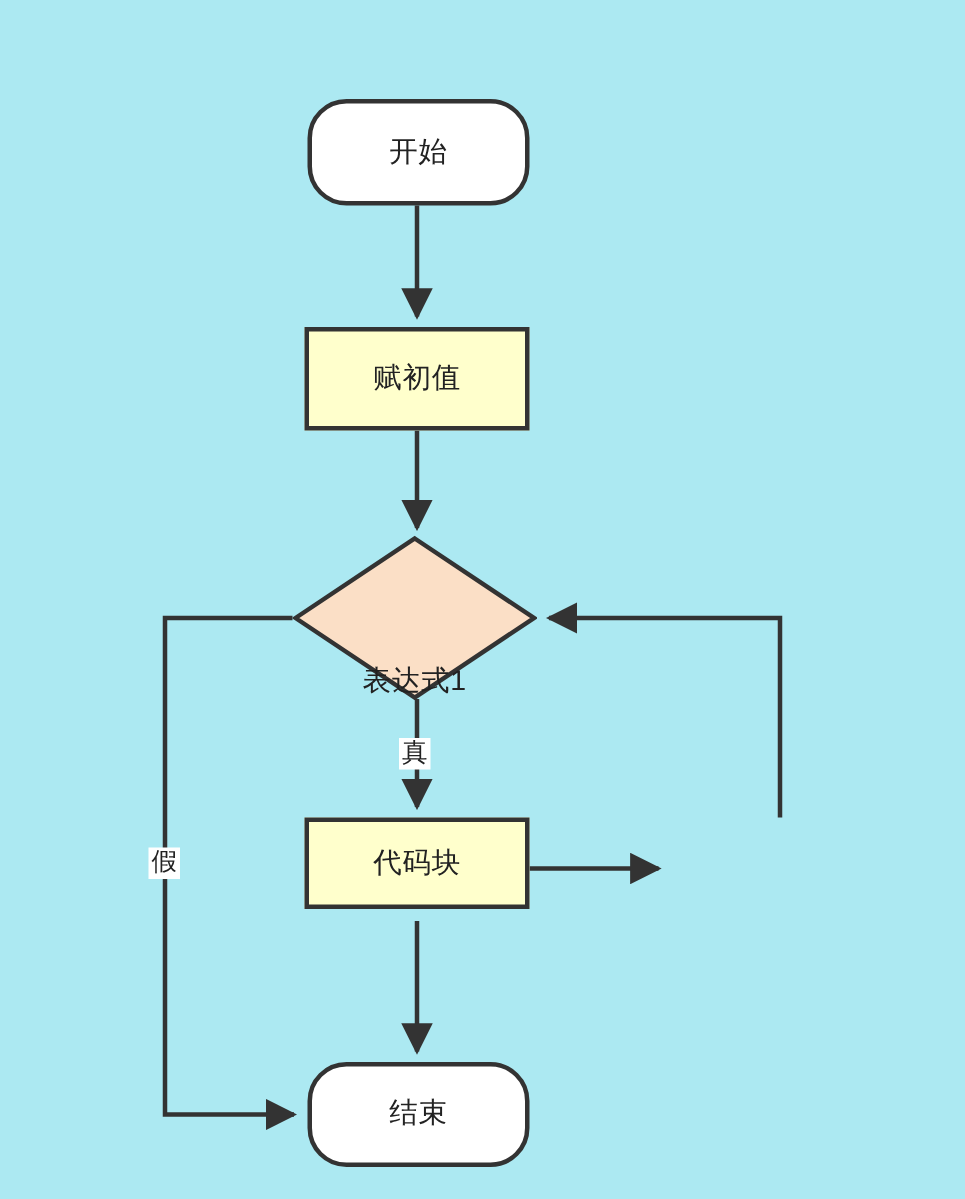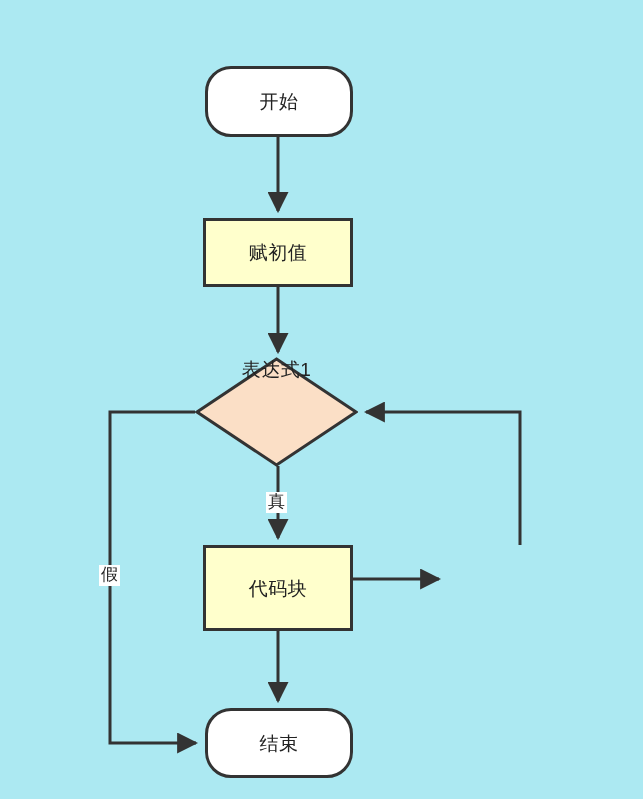--- a/index.html
+++ b/index.html
@@ -43,21 +43,21 @@
   .node-terminal {
     background: #ffffff;
     border-radius: 26px;
   }
   .node-process {
     background: #ffffcc;
   }
   .node-decision-wrap {
     position: absolute;
     display: flex;
-    align-items: flex-start;
+    align-items: flex-end;
     justify-content: center;
   }
   .node-decision-wrap svg {
     position: absolute;
     left: 0;
     top: 0;
   }
   .node-decision-label {
     position: relative;
     z-index: 2;
@@ -112,26 +112,26 @@
     <span>开始</span>
   </div>
 
   <div class="node-decision-wrap" style="left:195px; top:357px; width:163px; height:110px;">
     <svg width="163" height="110" viewBox="0 0 163 110" xmlns="http://www.w3.org/2000/svg">
       <polygon points="81.5,2 161,55 81.5,108 2,55" fill="#fbdfc6" stroke="#333333" stroke-width="3" stroke-linejoin="miter"></polygon>
     </svg>
     <span class="node-decision-label">表达式1</span>
   </div>
 
-  <div class="node node-process" style="left:203px; top:545px; width:150px; height:86px;">
+  <div class="node node-process" style="left:203px; top:545px; width:150px; height:61px;">
     <span>代码块</span>
   </div>
 
 
-  <div class="node node-terminal" style="left:205px; top:708px; width:148px; height:70px;">
+  <div class="node node-terminal" style="left:205px; top:708px; width:148px; height:70px;font-family:Liberation Mono, monospace;">
     <span>结束</span>
   </div>
 
   <div class="edge-label" style="left:266px; top:492px;">真</div>
 
   <div class="edge-label" style="left:99px; top:565px;">假</div>
 
 </div>
 
 </body></html>

